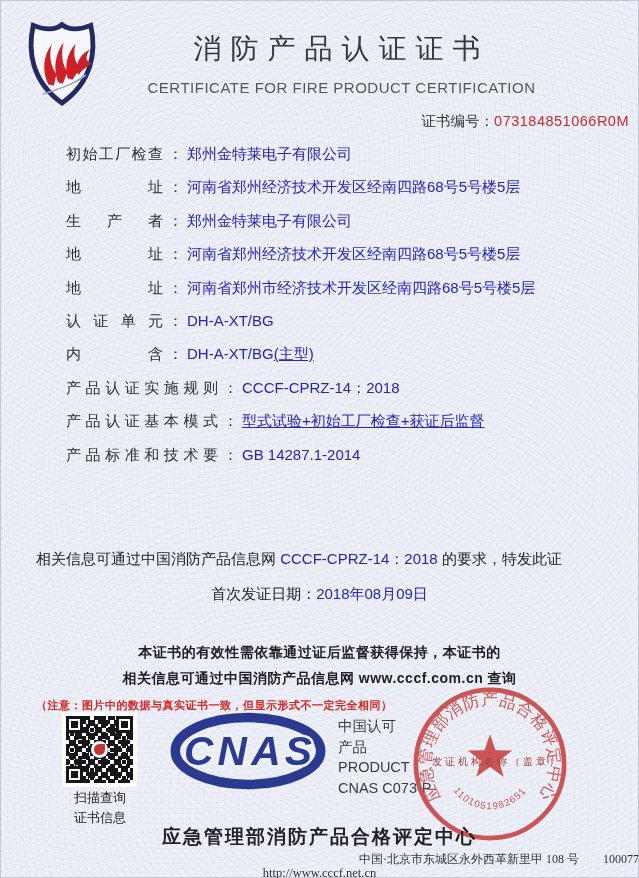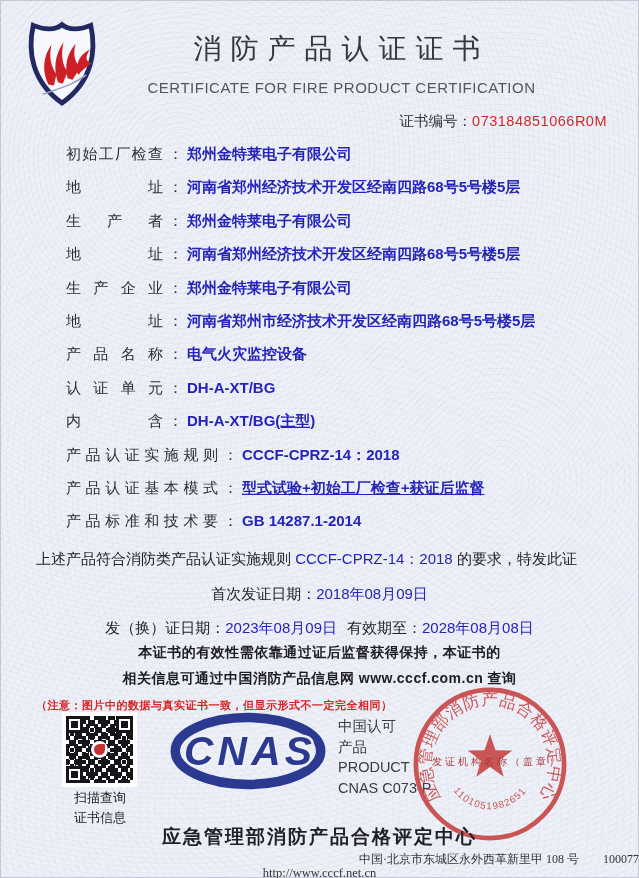--- a/index.html
+++ b/index.html
@@ -15,30 +15,30 @@
     box-shadow: inset 0 0 0 1px rgba(140,146,165,.4);
   }
   svg text { font-family:"Liberation Sans", sans-serif; }
 
   .logo { position:absolute; left:22px; top:14px; width:80px; height:106px; }
 
   .title-wrap { position:absolute; left:50px; right:6px; top:30px; text-align:center; }
   .title { font-size:28px; letter-spacing:9px; color:#37373f; font-weight:500; }
   .subtitle { margin-top:11px; font-size:15px; letter-spacing:.5px; color:#55555c; }
 
-  .certno { position:absolute; top:112px; right:32px; font-size:14.5px; }
+  .certno { position:absolute; top:112px; right:10px; font-size:14.5px; }
   .certno .lab { color:#33333a; }
   .certno .num { color:#cc2b2b; letter-spacing:.5px; }
 
   .fields { position:absolute; left:66px; top:145px; right:8px; }
   .frow { height:33.4px; font-size:15px; white-space:nowrap; }
   .flabel { display:inline-block; width:97px; text-align:justify; text-align-last:justify; color:#2e2e36; vertical-align:top; }
   .flabel.wide { width:152px; }
   .fcolon { color:#2e2e36; margin-left:5px; margin-right:4px; }
-  .fvalue { color:#2424bb;font-weight:bold; }
+  .fvalue { color:#2424bb; }
   .u { text-decoration:underline; }
 
   .statement { position:absolute; left:36px; top:550px; font-size:15px; color:#222228; white-space:nowrap; }
   .statement .rule { color:#2424bb; }
 
   .dateline { position:absolute; left:0; right:0; text-align:center; font-size:15px; color:#222228; white-space:nowrap; }
   .date1 { top:585px; }
   .date2 { top:619px; }
   .dateline .dval { color:#2424bb; }
   .gap { display:inline-block; width:10px; }
@@ -103,54 +103,45 @@
     <div class="frow">
       <span class="flabel">地址</span><span class="fcolon">：</span><span class="fvalue">河南省郑州经济技术开发区经南四路68号5号楼5层</span>
     </div>
     <div class="frow">
       <span class="flabel">生产者</span><span class="fcolon">：</span><span class="fvalue">郑州金特莱电子有限公司</span>
     </div>
     <div class="frow">
       <span class="flabel">地址</span><span class="fcolon">：</span><span class="fvalue">河南省郑州经济技术开发区经南四路68号5号楼5层</span>
     </div>
     <div class="frow">
-      <span class="flabel">生产企业</span><span class="fcolon">：</span><span class="fvalue">郑州金特莱电子有限公司</span>
-    </div>
-    <div class="frow">
       <span class="flabel">地址</span><span class="fcolon">：</span><span class="fvalue">河南省郑州市经济技术开发区经南四路68号5号楼5层</span>
-    </div>
-    <div class="frow">
-      <span class="flabel">产品名称</span><span class="fcolon">：</span><span class="fvalue">电气火灾监控设备</span>
     </div>
     <div class="frow">
       <span class="flabel">认证单元</span><span class="fcolon">：</span><span class="fvalue">DH-A-XT/BG</span>
     </div>
     <div class="frow">
       <span class="flabel">内含</span><span class="fcolon">：</span><span class="fvalue">DH-A-XT/BG</span><span class="fvalue u">(主型)</span>
     </div>
     <div class="frow">
       <span class="flabel wide">产品认证实施规则</span><span class="fcolon">：</span><span class="fvalue">CCCF-CPRZ-14：2018</span>
     </div>
     <div class="frow">
       <span class="flabel wide">产品认证基本模式</span><span class="fcolon">：</span><span class="fvalue u">型式试验+初始工厂检查+获证后监督</span>
     </div>
     <div class="frow">
       <span class="flabel wide">产品标准和技术要</span><span class="fcolon">：</span><span class="fvalue">GB 14287.1-2014</span>
     </div>
   </div>
 
   <div class="statement">
-    <span>上述产品符合消防类产品认证实施规则 </span><span class="rule">CCCF-CPRZ-14：2018</span><span> 的要求，特发此证</span>
+    <span>相关信息可通过中国消防产品信息网 </span><span class="rule">CCCF-CPRZ-14：2018</span><span> 的要求，特发此证</span>
   </div>
 
   <div class="dateline date1">
     <span>首次发证日期</span><span>：</span><span class="dval">2018年08月09日</span>
-  </div>
-  <div class="dateline date2">
-    <span>发（换）证日期</span><span>：</span><span class="dval">2023年08月09日</span><span class="gap"></span><span>有效期至</span><span>：</span><span class="dval">2028年08月08日</span>
   </div>
 
   <div class="boldline bold1">本证书的有效性需依靠通过证后监督获得保持，本证书的</div>
   <div class="boldline bold2">相关信息可通过中国消防产品信息网 www.cccf.com.cn 查询</div>
 
   <div class="rednote">（注意：图片中的数据与真实证书一致，但显示形式不一定完全相同）</div>
 
   <div class="qr">
     <div class="qr-grid">
       <div class="qr-f tl"></div>

